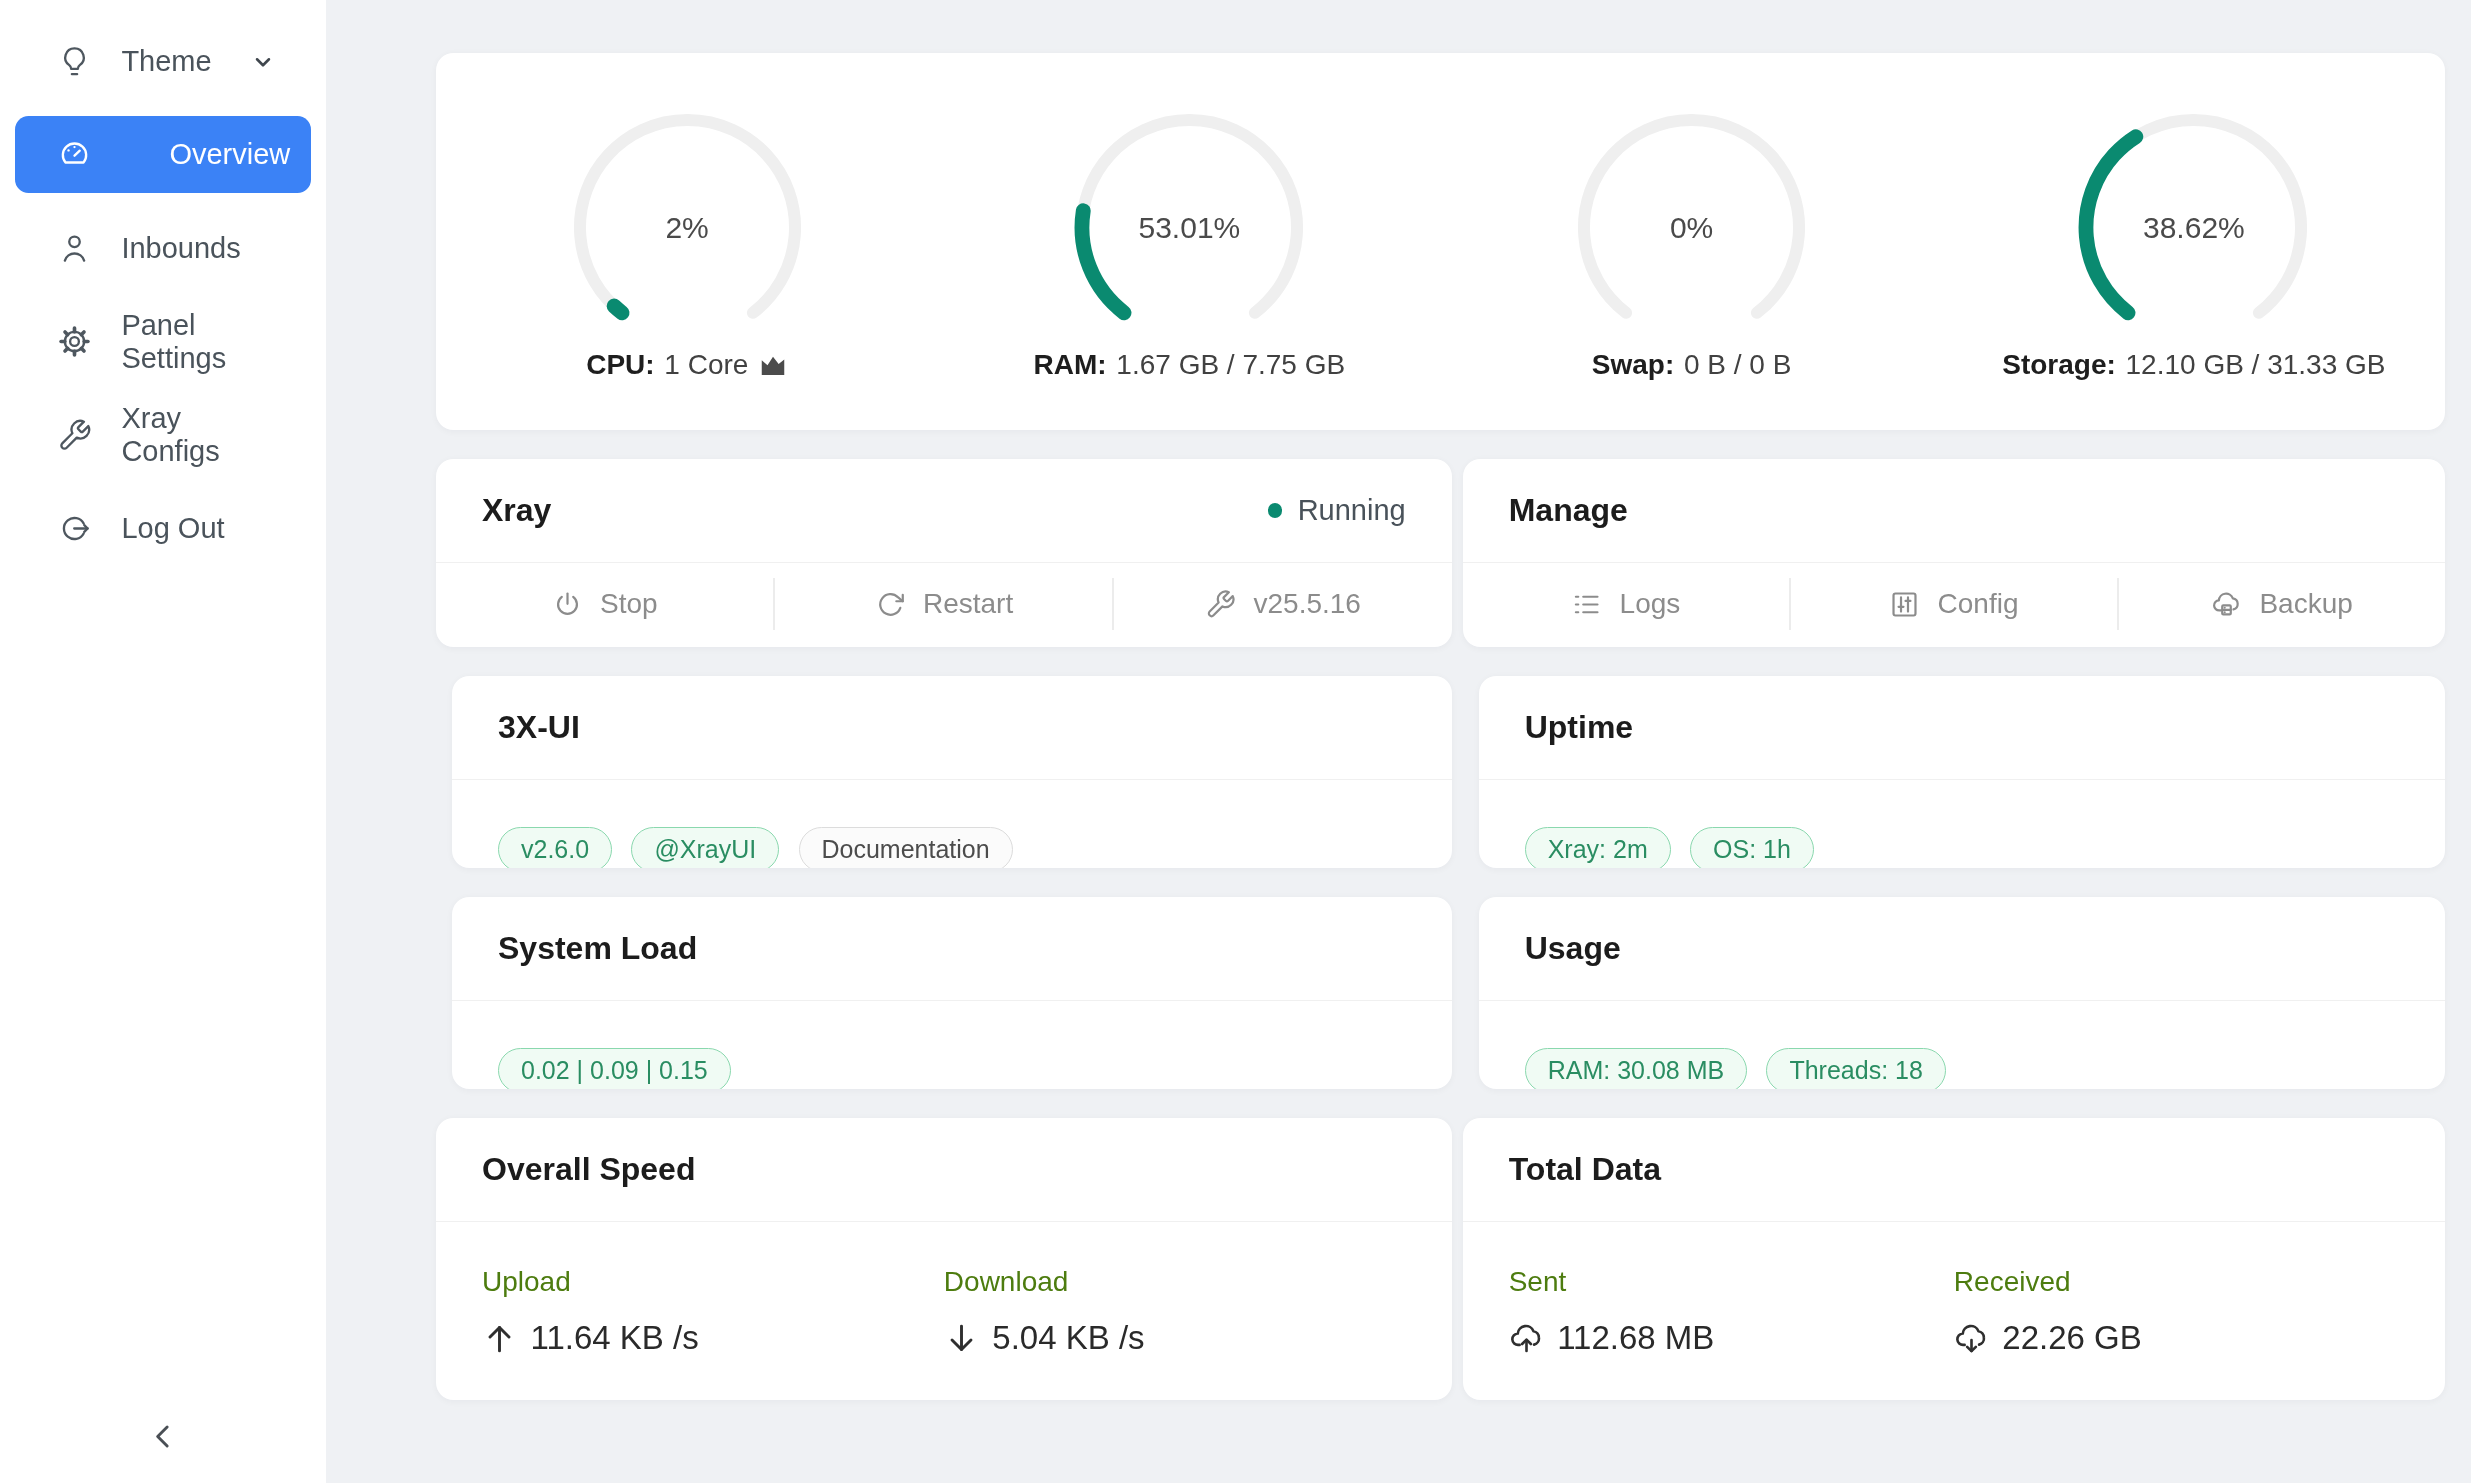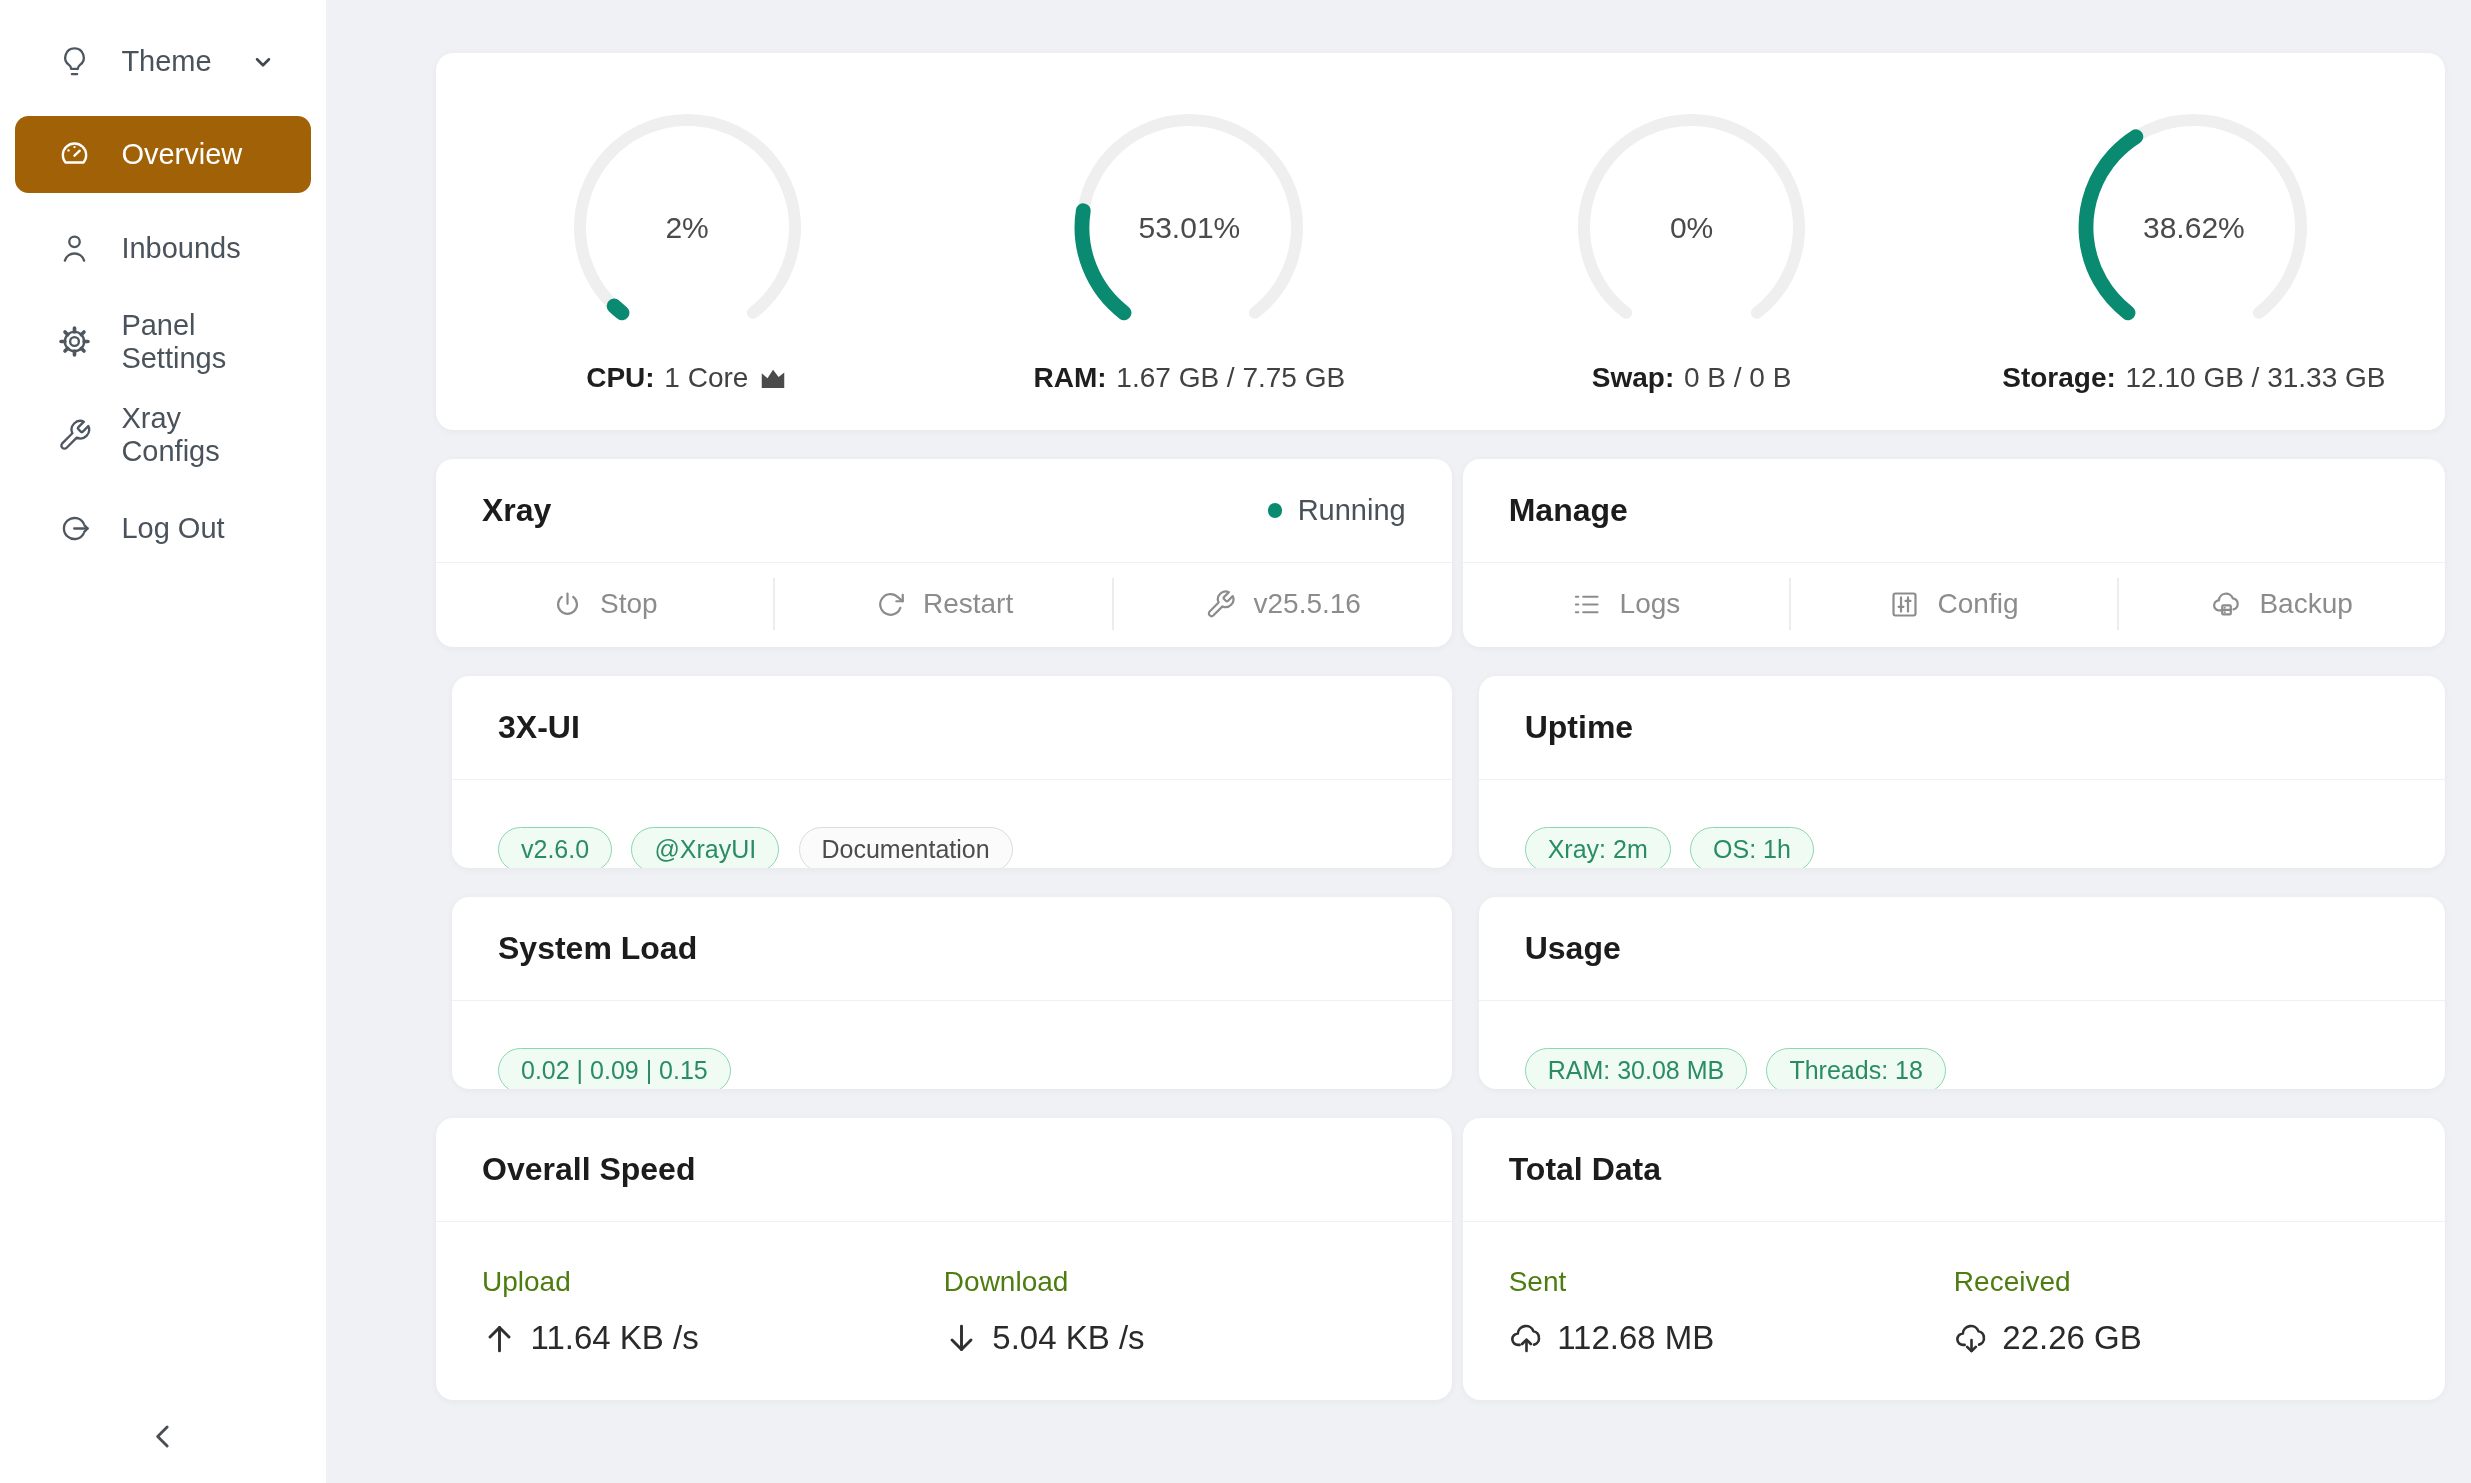--- a/index.html
+++ b/index.html
@@ -7,41 +7,41 @@
   body { font-family:"Liberation Sans","DejaVu Sans",sans-serif; background:#eff1f4; color:#303030; }
   .app { position:relative; width:2472px; height:1483px; }
 
   
   .sidebar { position:absolute; left:0; top:0; width:326px; height:100%; background:#ffffff; }
   .menu { padding:23px 15.4px 0 15.4px; }
   .menu-item { display:flex; align-items:center; height:77px; margin-bottom:16.4px;
                padding:0 35px 0 42px; border-radius:13.5px; color:#4a535b; font-size:29px; cursor:pointer; }
   .menu-item .mi-icon { width:35px; height:35px; margin-right:29px; flex:none; color:#4e575f; }
   .menu-item .mi-icon svg { width:100%; height:100%; }
-  .menu-item.active { background:#a16207; color:#ffffff; }
+  .menu-item.active { background:#3b82f6; color:#ffffff;gap:48px; }
   .menu-item.active .mi-icon { color:#ffffff; }
   .menu-item .chev { width:26px; height:26px; margin-left:auto; color:#3f464d; }
   .menu-item .chev svg { width:100%; height:100%; }
   .collapse-btn { position:absolute; left:0; bottom:25px; width:100%; display:flex; justify-content:center; cursor:pointer; color:#4a4f55; }
   .collapse-btn svg { width:35px; height:35px; }
 
   
   .main { position:absolute; left:394px; top:0; width:2078px; height:100%; padding:53px 27px 0 42px; overflow:hidden; }
   .card { background:#ffffff; border-radius:17.4px; box-shadow:0 1.9px 7.7px rgba(15,30,45,0.04); overflow:hidden; }
 
   
   .top-card { height:377px; margin-bottom:29px; display:flex; align-items:flex-start; padding-top:54px; }
   .gauge { flex:1; display:flex; flex-direction:column; align-items:center; }
   .gauge-wrap { position:relative; width:241px; height:241px; }
   .gauge-wrap svg { position:absolute; inset:0; width:100%; height:100%; }
   .gauge-track { stroke:#efefef; }
   .gauge-progress { stroke:#0a8a70; }
   .gauge-percent { position:absolute; inset:0; display:flex; align-items:center; justify-content:center;
                    font-size:30px; color:#4a4a4a; }
-  .gauge-label { margin-top:14px; font-size:28px; color:#414141; display:flex; align-items:center; gap:9.7px; }
+  .gauge-label { margin-top:1px; font-size:28px; color:#414141; display:flex; align-items:center; gap:9.7px; }
   .gauge-label .bold { font-weight:700; color:#1e1e1e; }
   .chart-ic { width:30px; height:30px; color:#4b4b4b; cursor:pointer; }
   .chart-ic svg { width:100%; height:100%; }
 
   
   .row { display:grid; grid-template-columns:1.034fr 1fr; gap:11px; margin-bottom:29px; }
   .r2 .card { height:188px; }
   .r3 .card, .r4 .card { height:192px;margin-left:16px; }
   .r5 .card { height:282px; }
 

